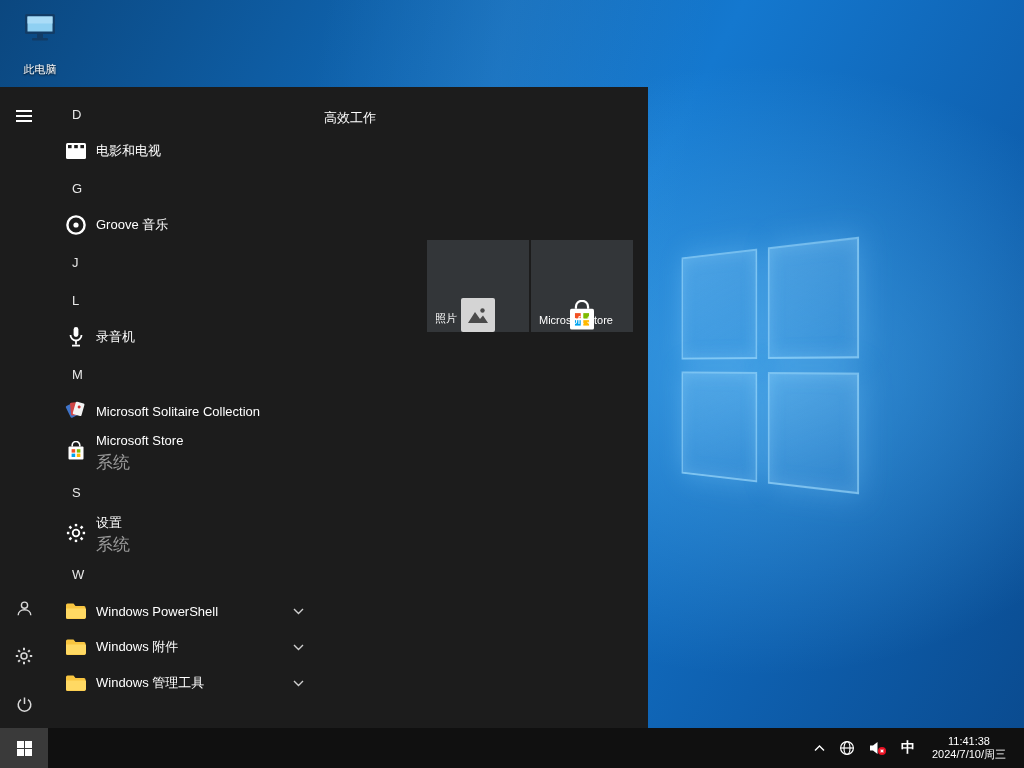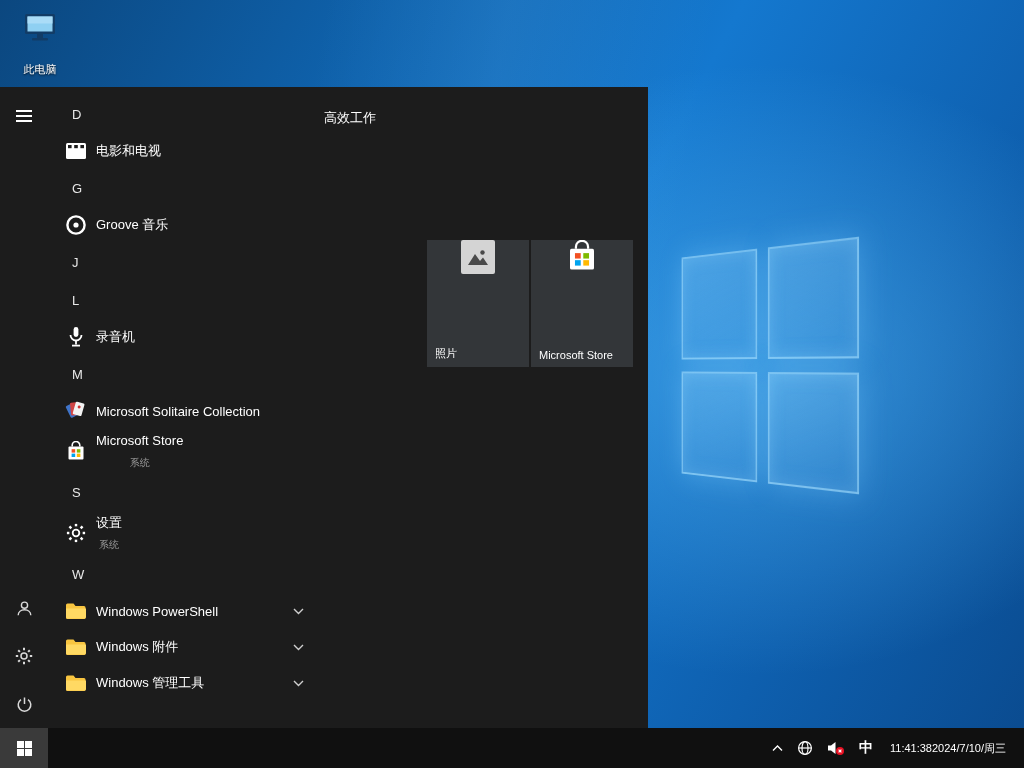--- a/index.html
+++ b/index.html
@@ -47,37 +47,37 @@
     width:48px; height:48px; display:flex; align-items:center; justify-content:center; cursor:pointer;
   }
   .rail .spacer { flex:1; }
 
   .app-list { width:276px; flex:0 0 276px; padding-top:8px; overflow:hidden; }
   .section-letter {
     height:38px; display:flex; align-items:center; padding-left:24px;
     font-size:13px; color:#e8e8e8; cursor:pointer;
   }
   .app-row {
-    height:36px; display:flex; align-items:center; padding-left:16px; cursor:pointer;text-align:center;
+    height:36px; display:flex; align-items:center; padding-left:16px; cursor:pointer;
   }
   .app-row.two-line { height:44px; }
   .app-ico { width:24px; height:24px; flex:0 0 24px; display:flex; align-items:center; justify-content:center; }
   .app-lbl { margin-left:8px; font-size:13px; color:#fff; white-space:nowrap; }
   .app-txt { margin-left:8px; display:flex; flex-direction:column; justify-content:center; }
   .app-txt .app-lbl { margin-left:0; line-height:15px; }
-  .app-sub { font-size:10px; color:#9a9a9a; line-height:13px;margin-top:8px; }
+  .app-sub { font-size:17px; color:#9a9a9a; line-height:13px;margin-top:8px; }
   .chev { margin-left:auto; margin-right:20px; display:flex; align-items:center; }
 
   .tiles-region { position:relative; flex:1; }
   .group-header {
     position:absolute; left:0; top:22px; font-size:13px; font-weight:normal; color:#fff; cursor:pointer;
   }
   .tile {
-    position:absolute; width:102px; height:127px; background:#333639; cursor:pointer;
-    display:flex; align-items:flex-start; justify-content:center;
+    position:absolute; width:102px; height:92px; background:#333639; cursor:pointer;
+    display:flex; align-items:flex-end; justify-content:center;
   }
   .tile .tile-lbl {
     position:absolute; left:8px; bottom:6px; font-size:11px; color:#fff;
   }
   .tile-photos { left:103px; top:153px; }
   .tile-store  { left:207px; top:153px; }
   .photos-ico-bg {
     width:34px; height:34px; background:#d4d4d4; border-radius:2px;
     display:flex; align-items:center; justify-content:center;
   }
@@ -94,21 +94,21 @@
   .win-glyph { display:grid; grid-template-columns:7px 7px; grid-template-rows:7px 7px; gap:1px; }
   .win-glyph span { background:#fff; }
   .tray {
     margin-left:auto; display:flex; align-items:center; padding-right:8px;
   }
   .tray-btn {
     height:40px; display:flex; align-items:center; justify-content:center;
     padding:0 7px; cursor:pointer; color:#fff;
   }
   .ime { font-size:14px; font-weight:bold; }
-  .clock { flex-direction:row; line-height:13px; font-size:11px; text-align:center; padding:0 10px; }
+  .clock { flex-direction:column; line-height:13px; font-size:11px; text-align:center; padding:0 10px; }
 
   svg { display:block; }
 </style>
 </head>
 <body>
 
 <div class="desktop">
   <div class="win-logo">
     <div class="pane"></div>
     <div class="pane"></div>

